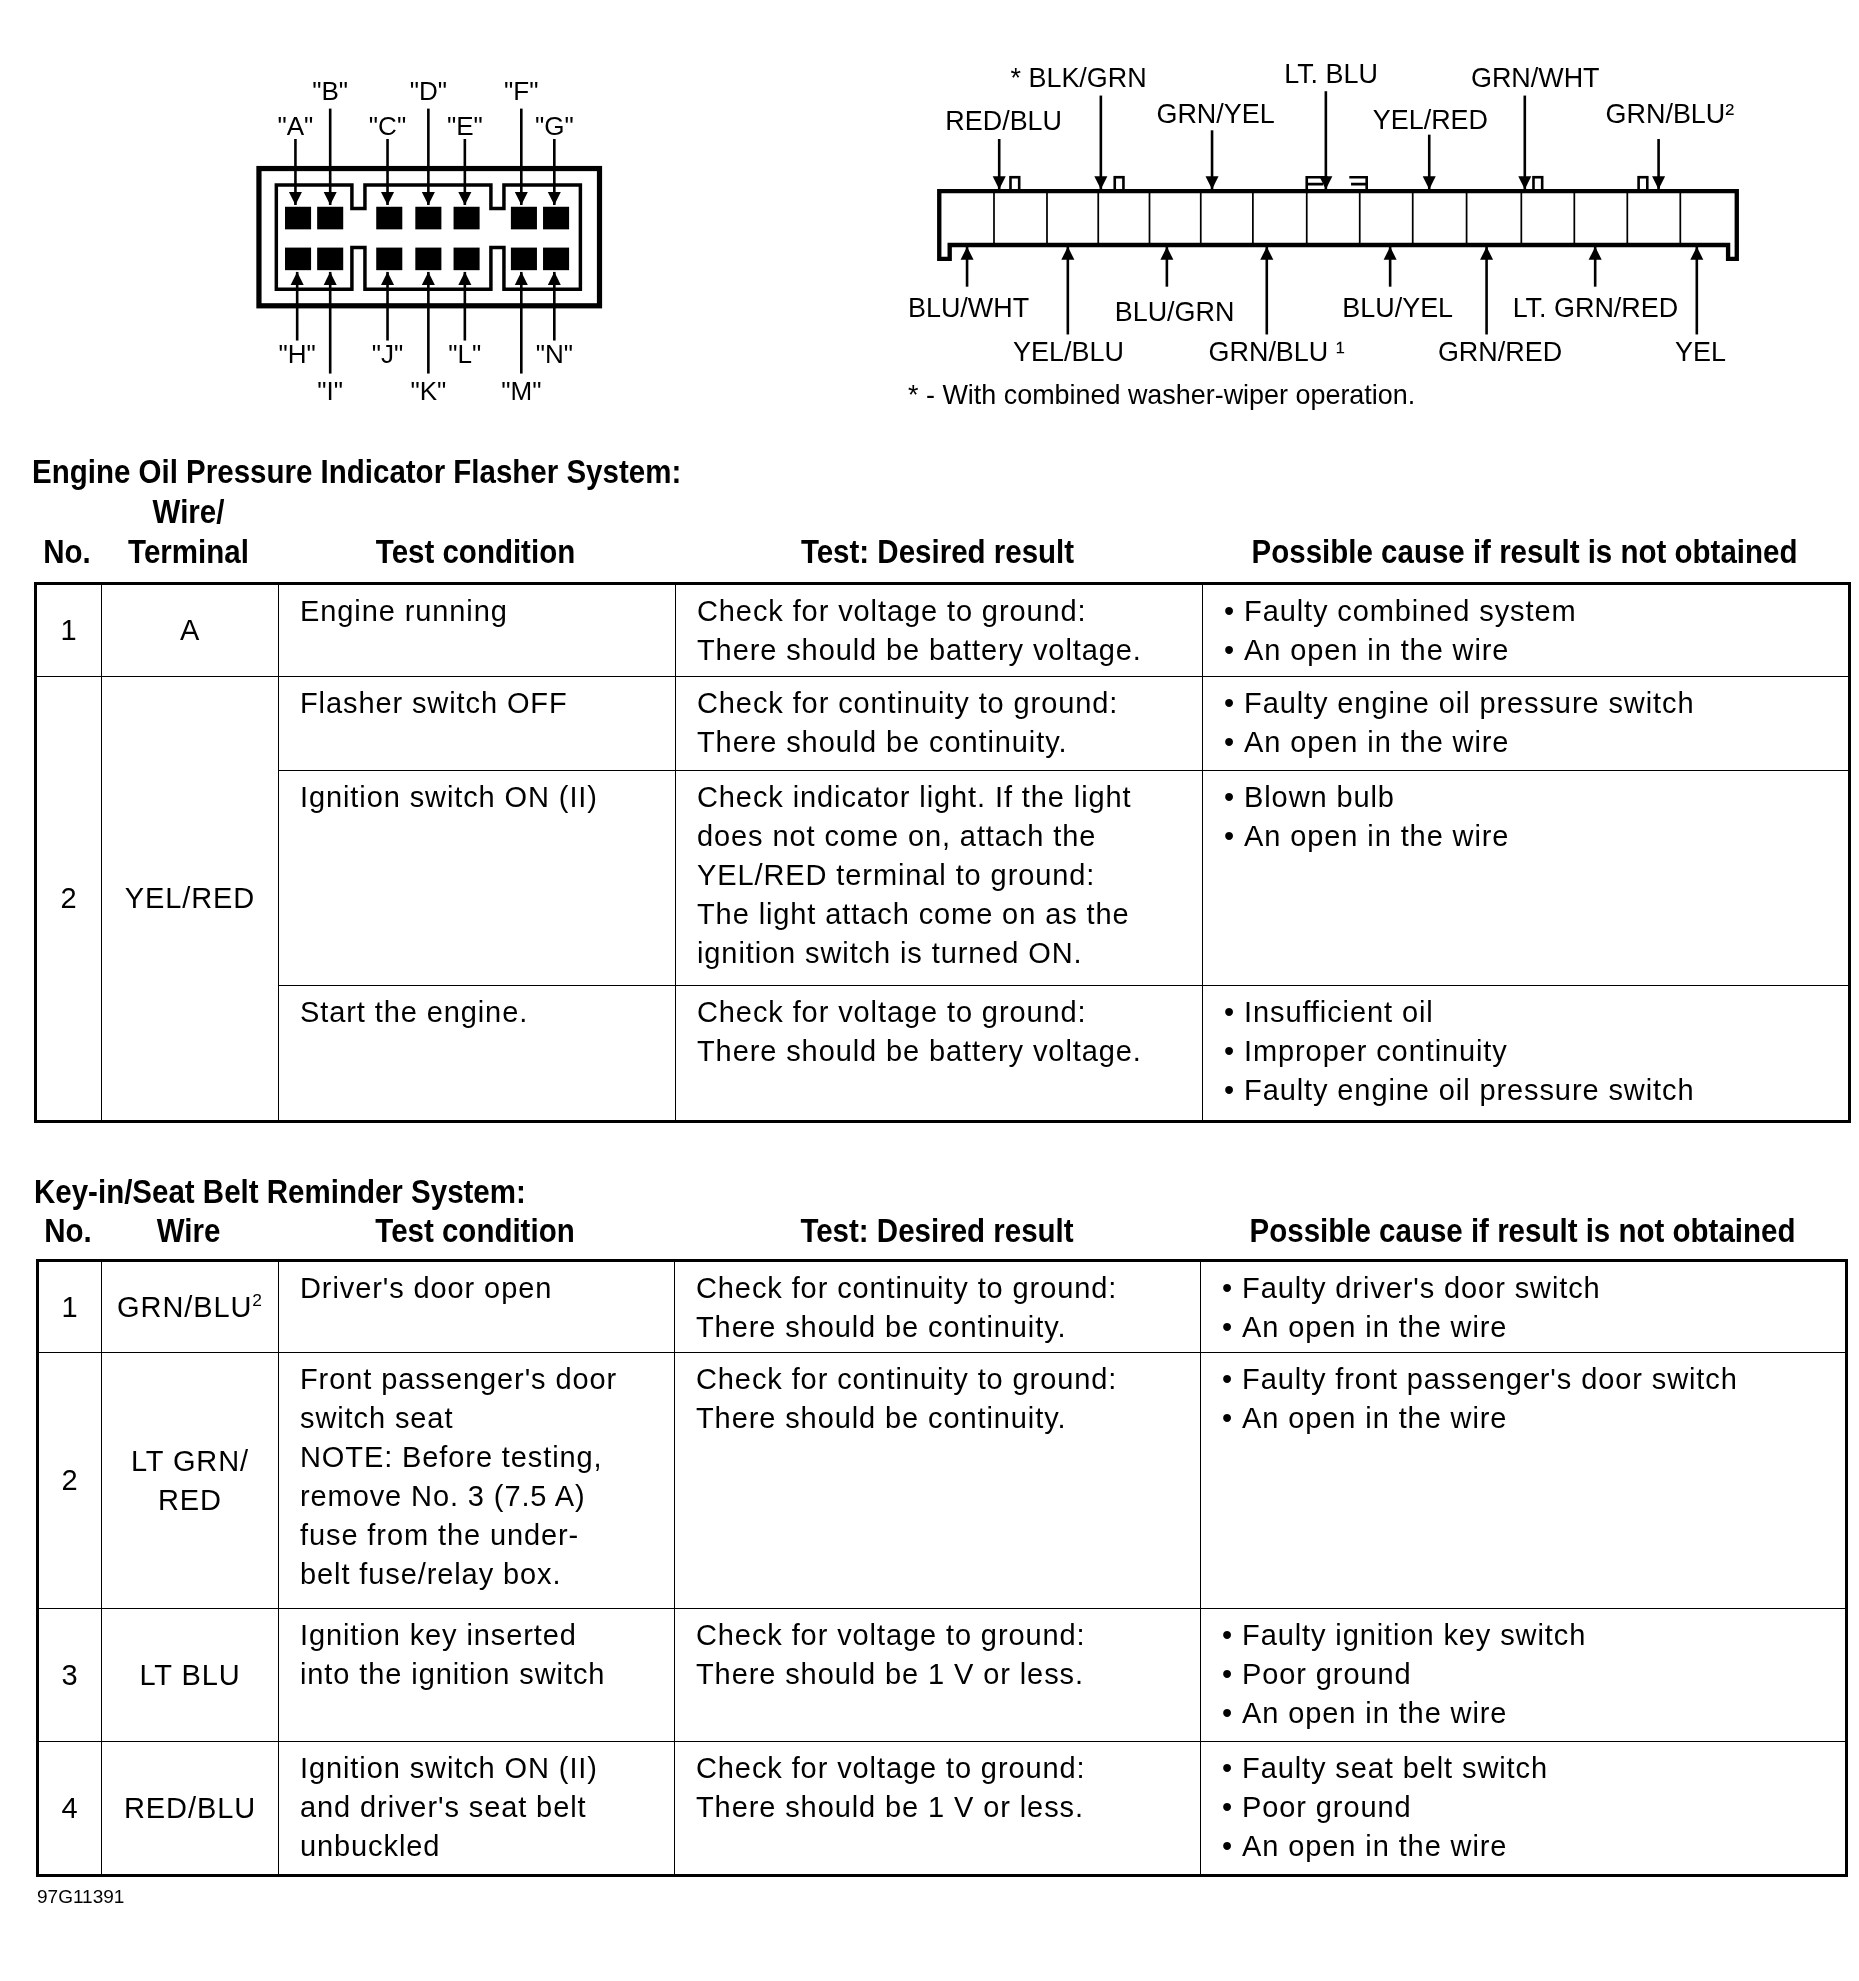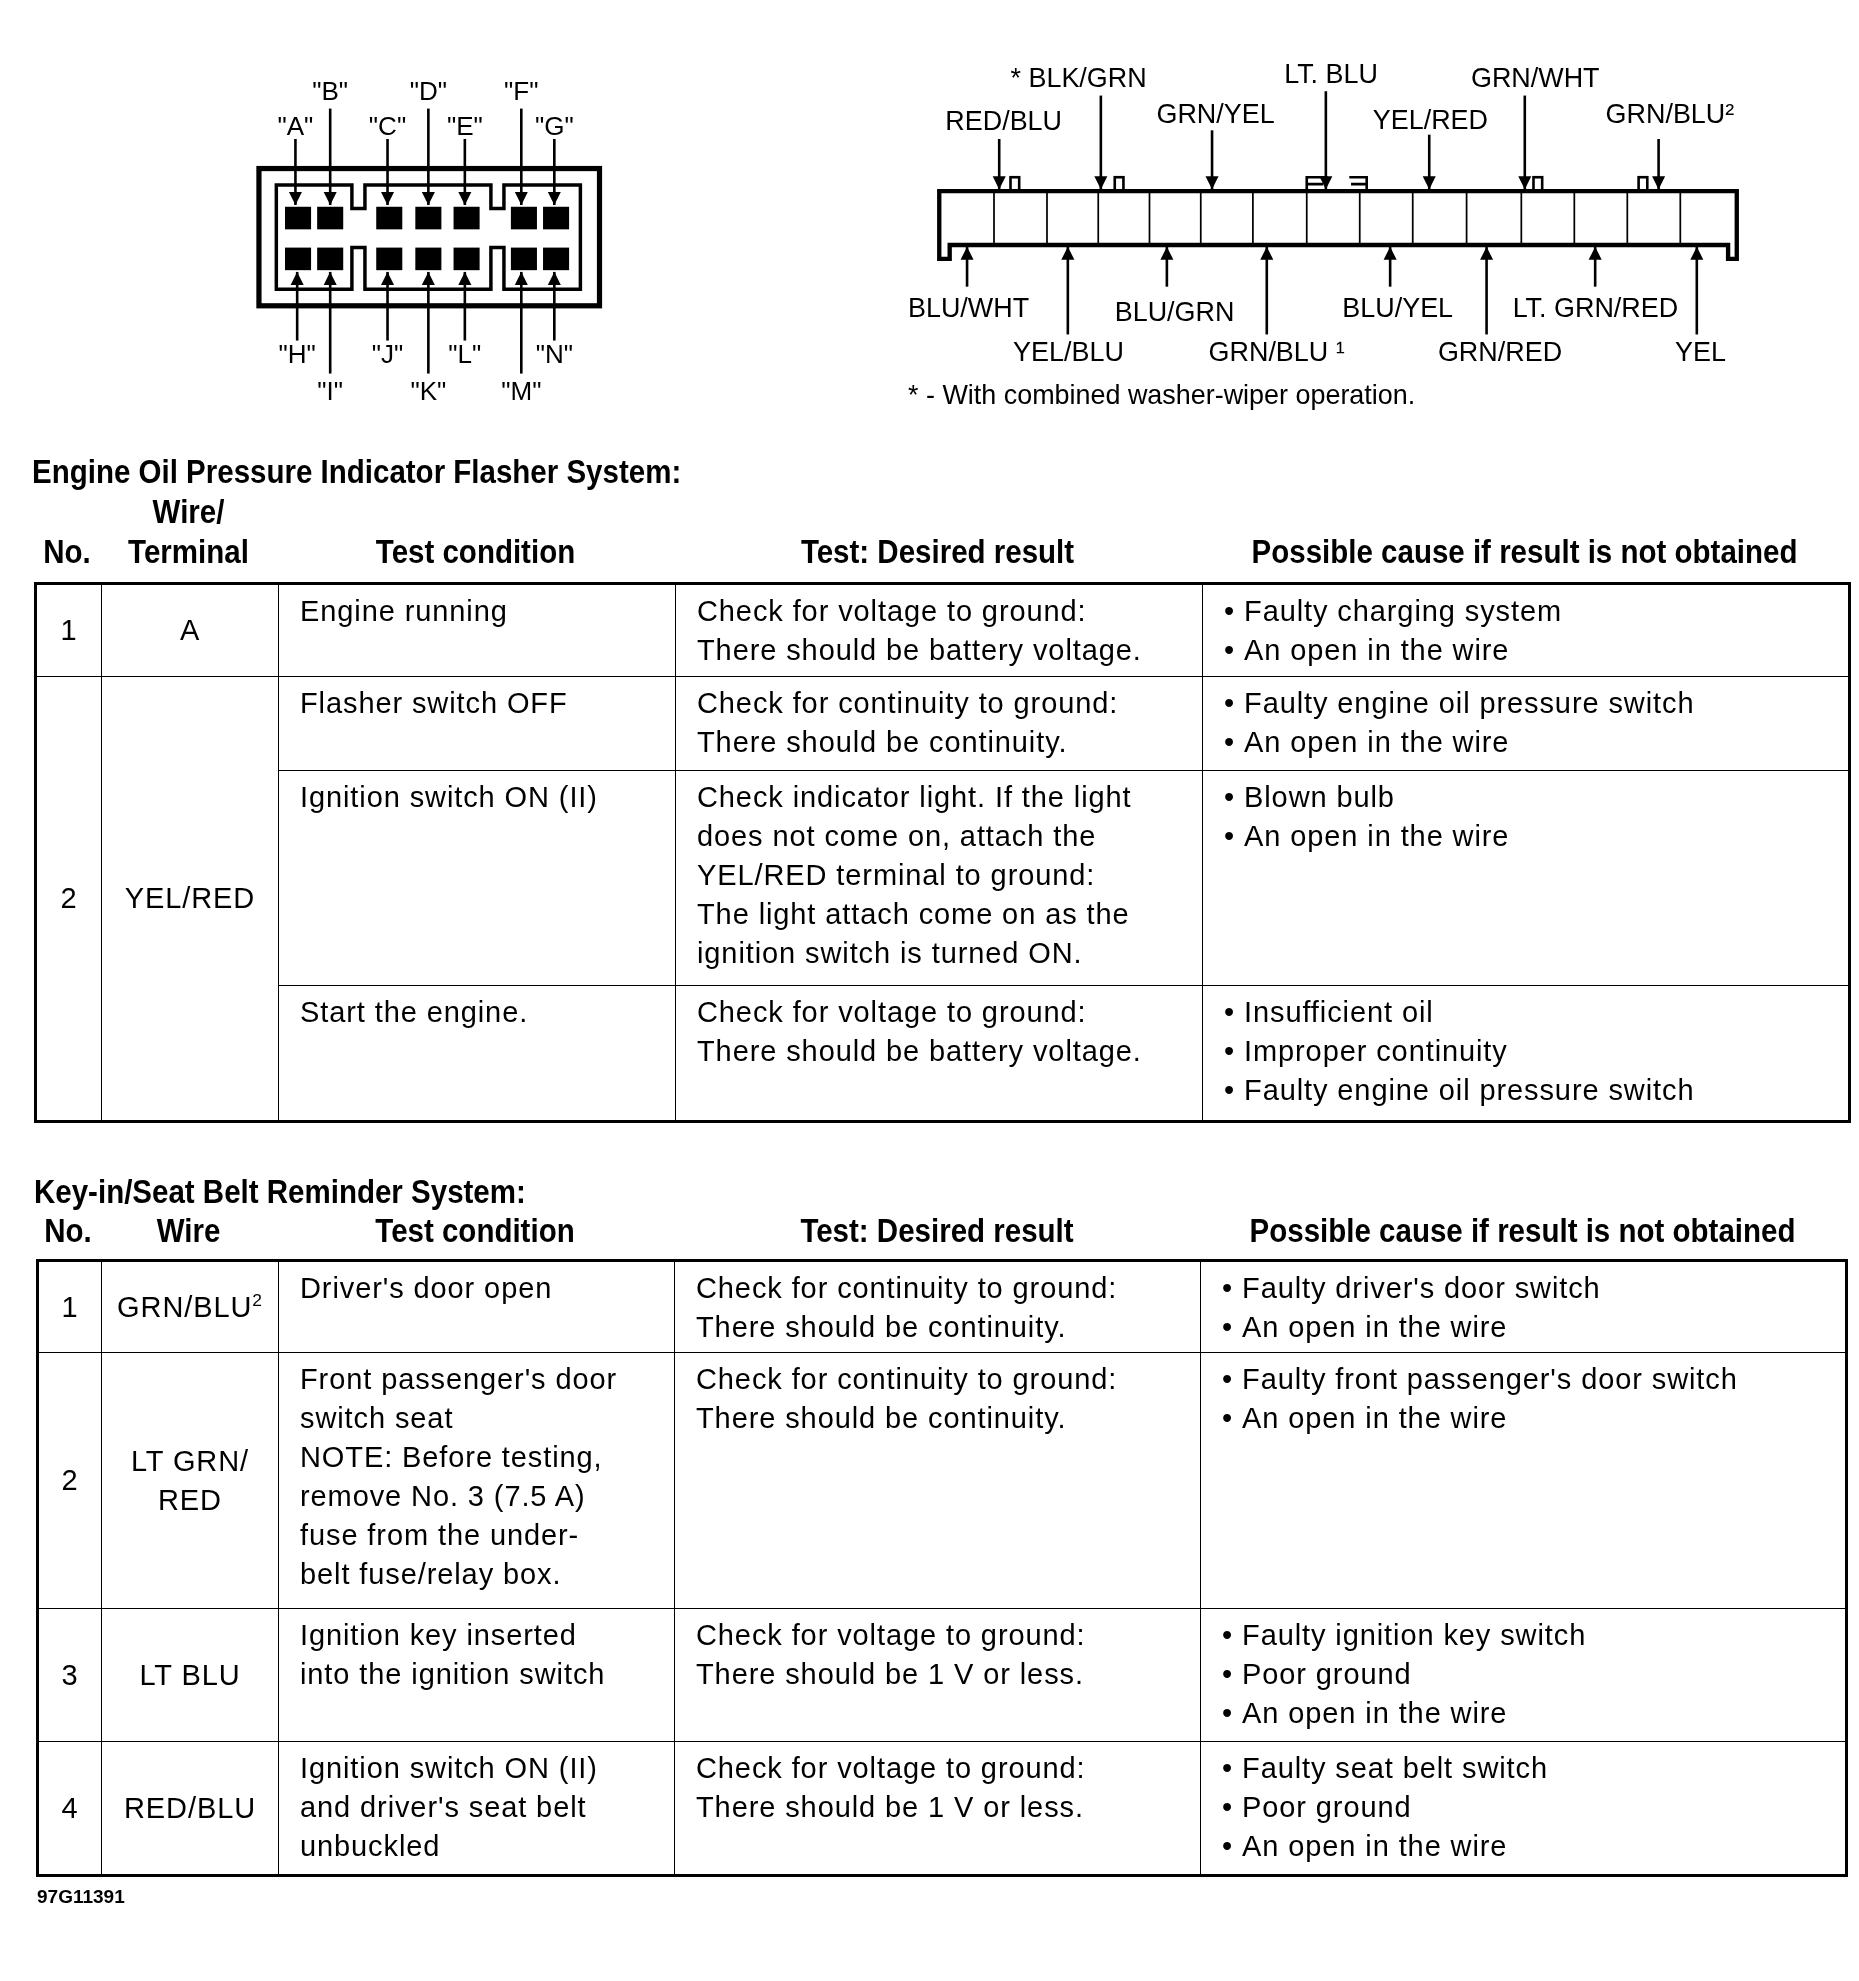--- a/index.html
+++ b/index.html
@@ -8,21 +8,21 @@
   .abs { position:absolute; }
   svg text { font-family:"Liberation Sans", sans-serif; fill:#000; }
   .heading { position:absolute; font-weight:bold; font-size:29.5px; white-space:nowrap; transform-origin:left top; transform:scaleY(1.15); }
   .colhead { position:absolute; font-weight:bold; font-size:29.5px; white-space:nowrap; text-align:center; transform-origin:left top; transform:scaleY(1.15); }
   table.grid { position:absolute; border-collapse:collapse; table-layout:fixed; }
   table.grid td { border:1.7px solid #000; vertical-align:top; font-size:29px; line-height:39px; padding:7px 0 0 21px; white-space:nowrap; letter-spacing:0.9px; }
   table.grid td.c { text-align:center; vertical-align:middle; padding:0; }
   table.grid { border:3.5px solid #000; }
   .line { display:block; }
   .bullet::before { content:"\2022\00a0"; }
-  .footer { position:absolute; font-size:19px;font-weight:bold; }
+  .footer { position:absolute; font-size:19px; }
   .sup { font-size:0.6em; vertical-align:super; line-height:0; }
 </style>
 </head>
 <body>
 
 <svg class="abs" style="left:0;top:0" width="782" height="417" viewBox="0 0 900 480">
   <defs>
     <marker id="ah" viewBox="0 0 10 10" refX="10" refY="5" markerWidth="5" markerHeight="7" orient="auto-start-reverse">
       <path d="M0,0 L10,5 L0,10 z" fill="#000"></path>
     </marker>
@@ -171,21 +171,21 @@
     <td class="c">1</td>
     <td class="c">A</td>
     <td>
           <span class="line">Engine running</span>
         </td>
     <td>
       <span class="line">Check for voltage to ground:</span>
       <span class="line">There should be battery voltage.</span>
     </td>
     <td>
-      <span class="line bullet">Faulty charging system</span>
+      <span class="line bullet">Faulty combined system</span>
       <span class="line bullet">An open in the wire</span>
     </td>
   </tr>
   <tr style="height:94px">
     <td class="c" rowspan="3">2</td>
     <td class="c" rowspan="3">YEL/RED</td>
     <td>
           <span class="line">Flasher switch OFF</span>
         </td>
     <td>

